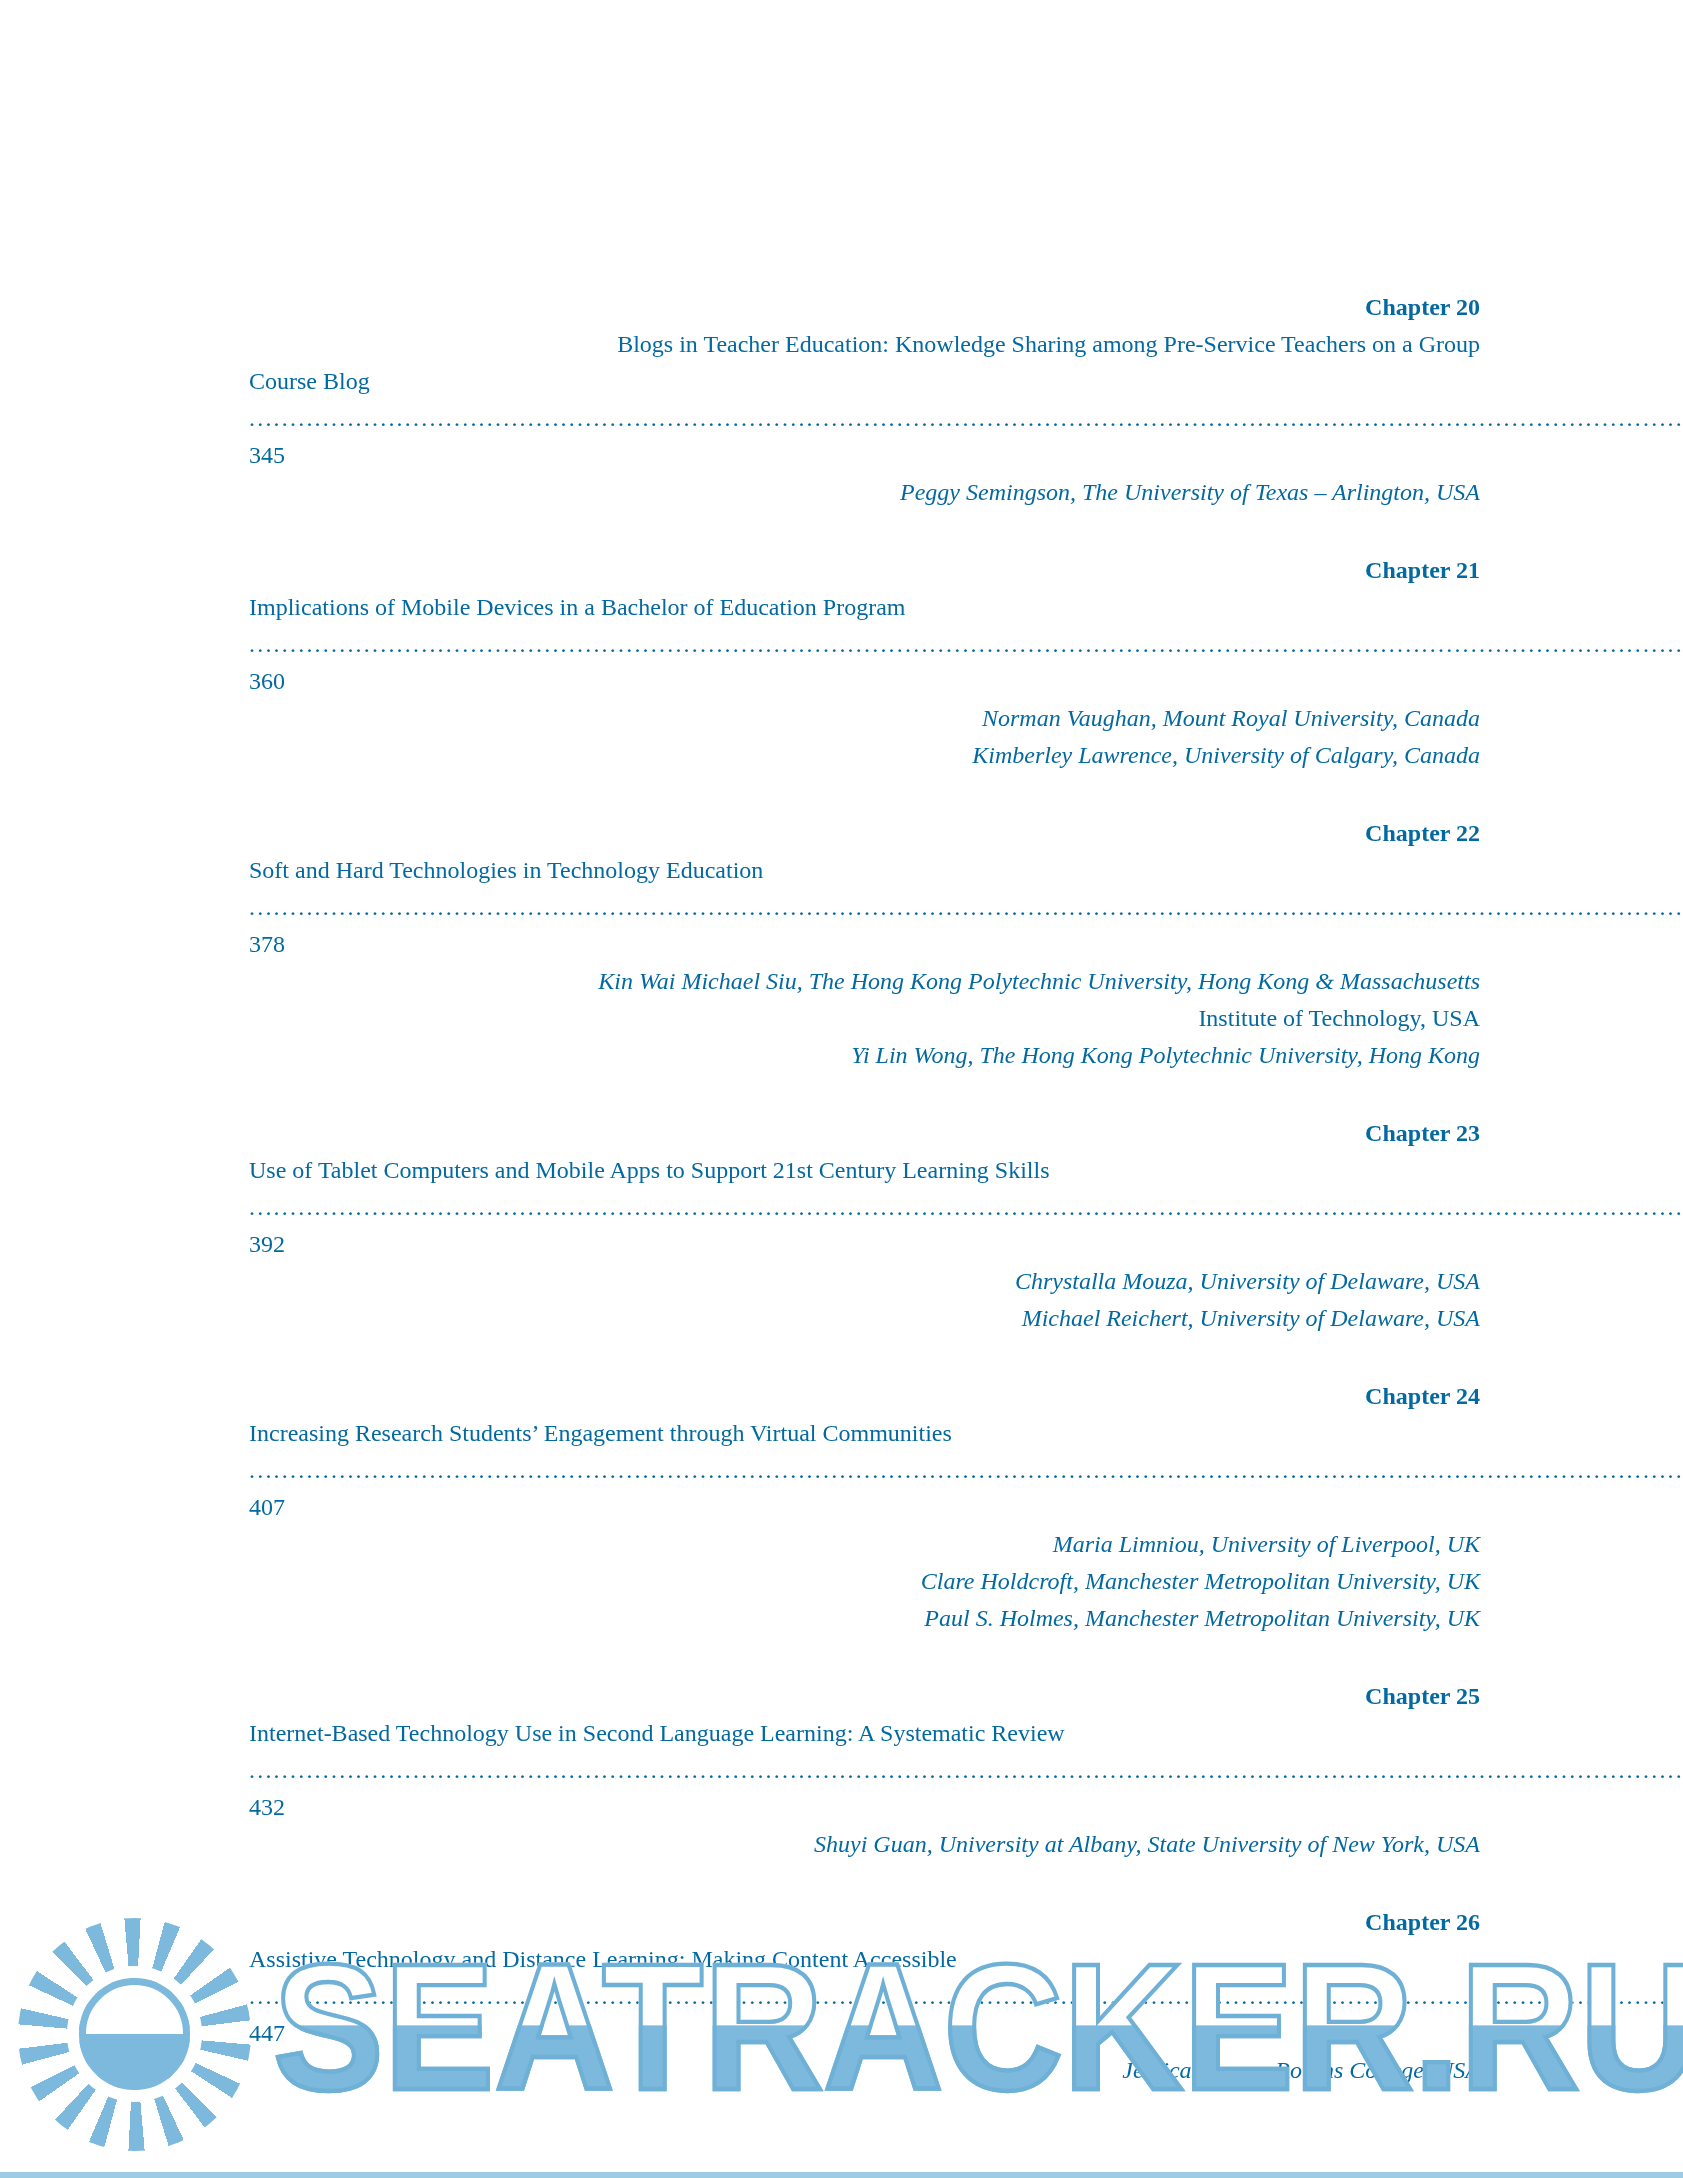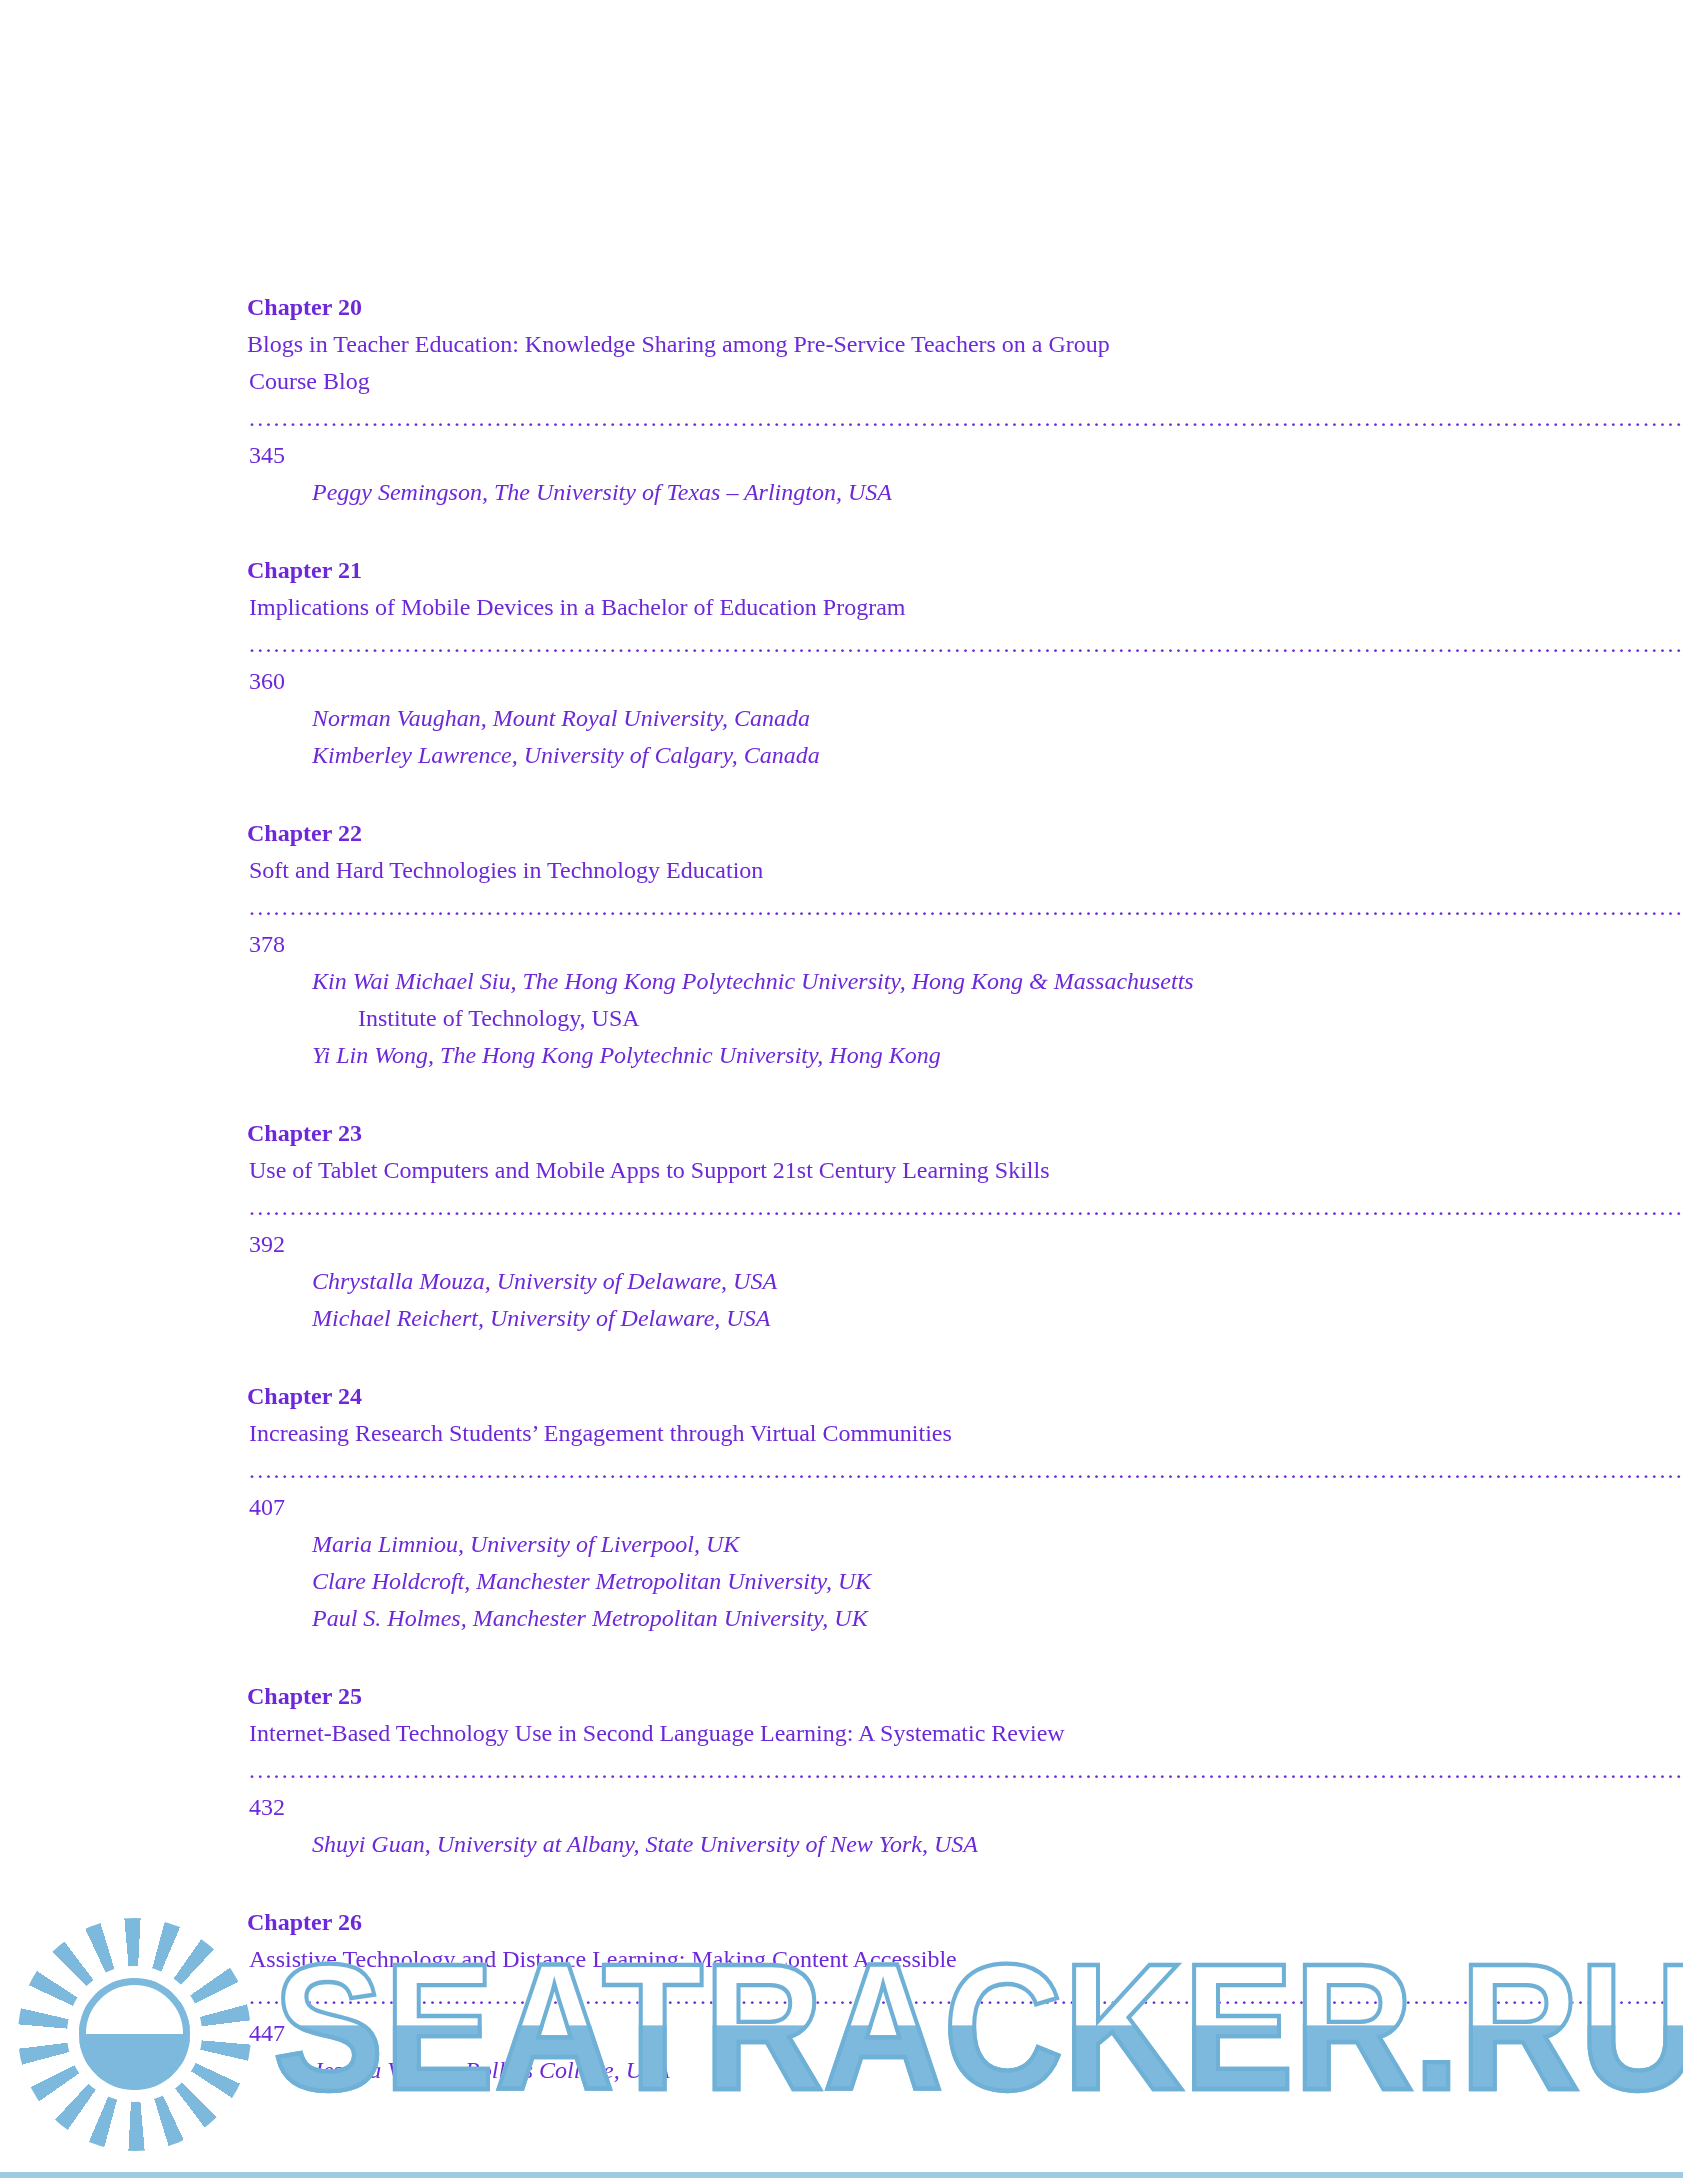--- a/index.html
+++ b/index.html
@@ -6,21 +6,21 @@
   body {
     width: 1683px; height: 2178px;
     position: relative;
     background: #ffffff;
     font-family: "Liberation Serif", serif;
     overflow: hidden;
   }
 
   .toc { position: absolute; left: 247px; right: 203px; top: 289px; }
 
-  .chapter { margin-bottom: 41px; font-size: 24px; line-height: 37px; color: #6d28d9; }
+  .chapter { margin-bottom: 41px; font-size: 24px; line-height: 37px; color: #0369a1; text-align: right; }
   .chapter-label { font-weight: bold; }
   .title-line { }
   .title-last { display: flex; align-items: baseline; flex-direction: column; }
   .title-text { flex: 0 1 auto; }
   .dotfill { flex: 1 1 auto; overflow: hidden; white-space: nowrap; margin-left: 2px; margin-right: 7px; }
   .dotfill::after {
     content: "........................................................................................................................................................................................................................................................................................................";
     letter-spacing: 2.2px;
   }
   .page-num { flex: 0 0 auto; }

